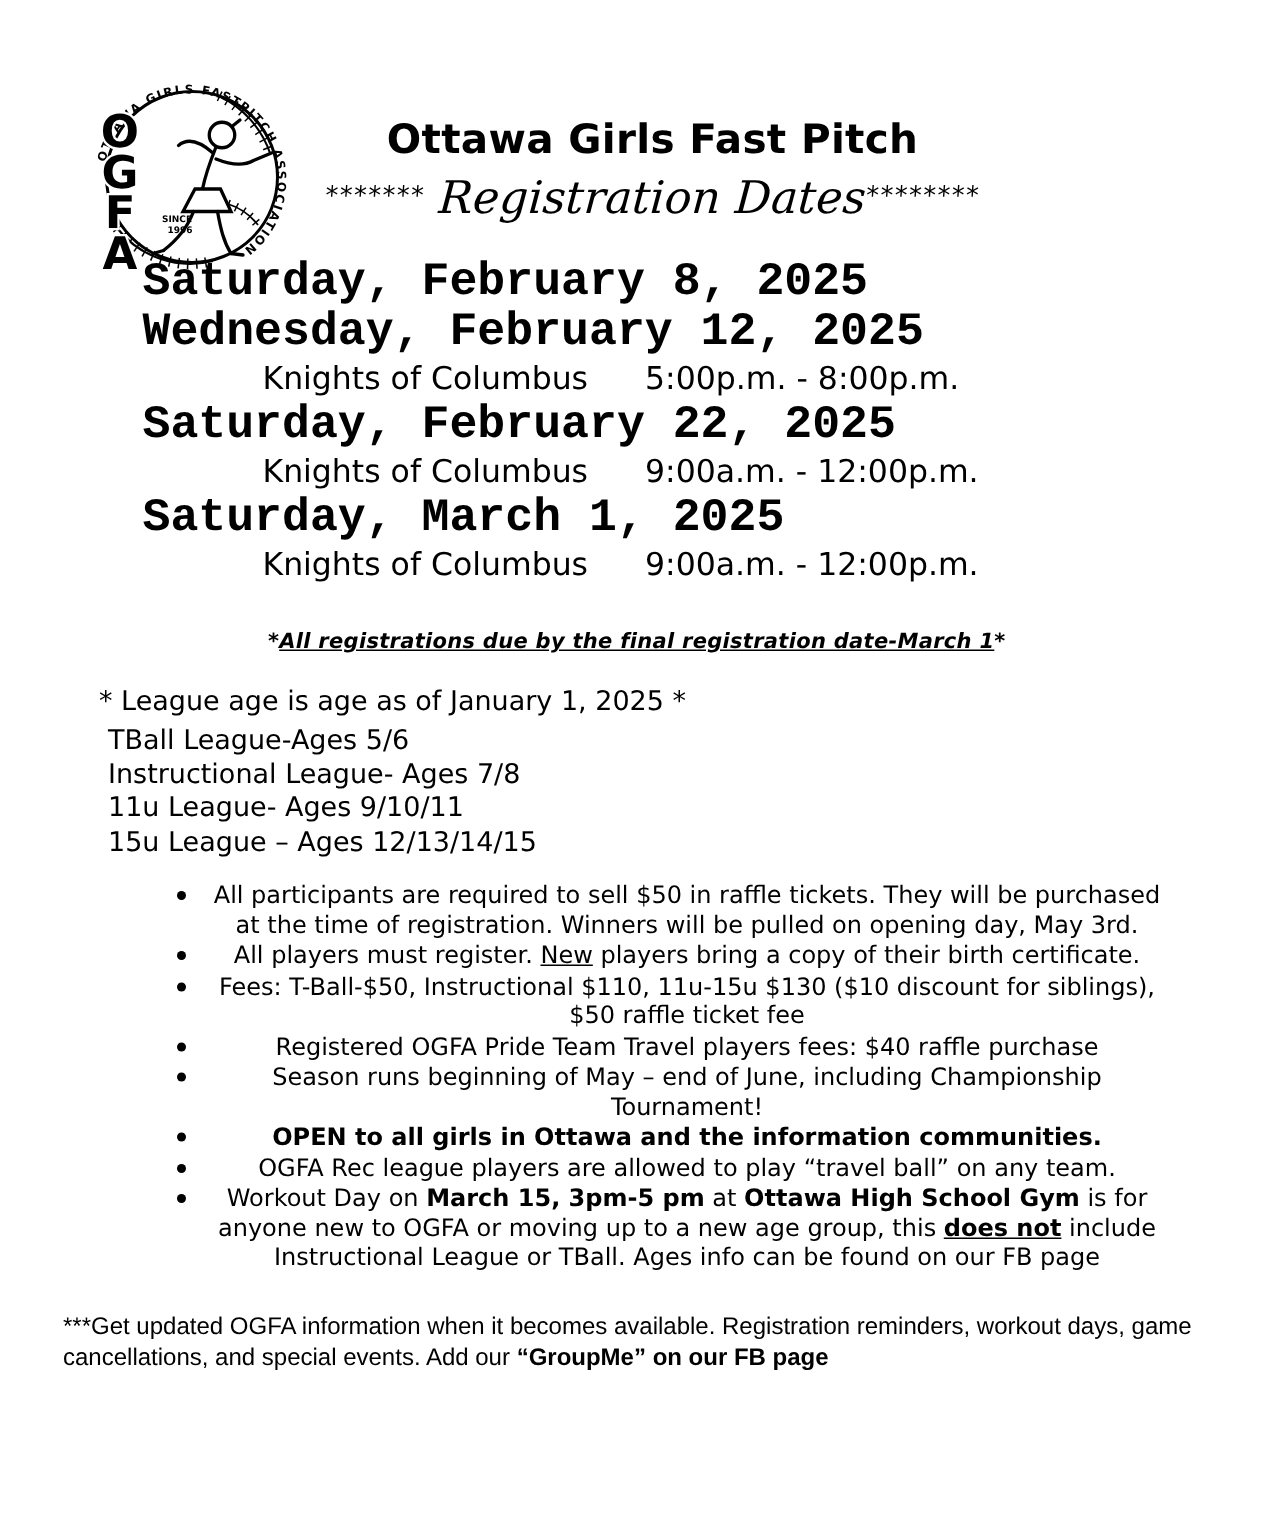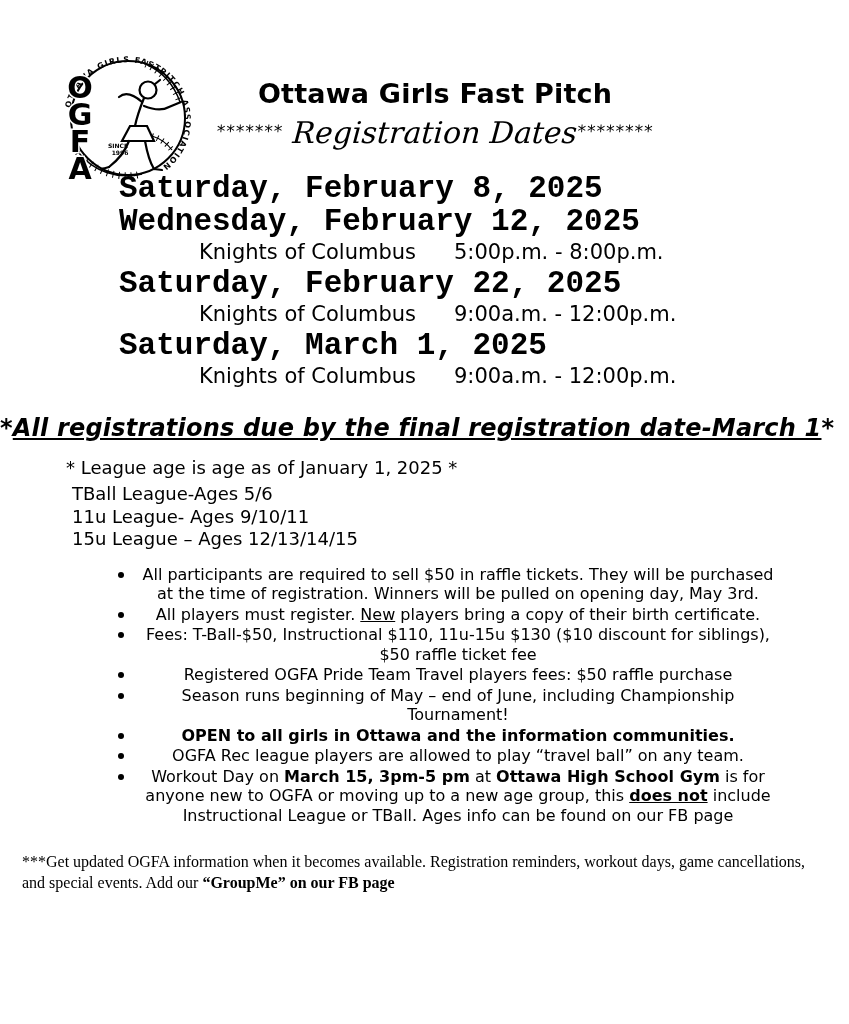--- a/index.html
+++ b/index.html
@@ -5,39 +5,39 @@
   html,body{margin:0;padding:0;}
   body{
     width:849px;height:1024px;background:#ffffff;color:#000;
     font-family:"DejaVu Sans",sans-serif;position:relative;overflow:hidden;
   }
   .logo{position:absolute;left:56px;top:48px;width:140px;height:142px;}
   .header{padding-top:78px;text-align:center;padding-left:21px;}
   .title-line{font-size:27px;font-weight:bold;line-height:31px;letter-spacing:0.2px;}
   .subtitle{margin-top:5px;font-size:30px;line-height:34px;font-family:"DejaVu Serif",serif;font-style:italic;transform:skewX(-4deg);}
   .subtitle .stars{font-size:17px;font-style:normal;font-family:"DejaVu Sans",sans-serif;vertical-align:6px;letter-spacing:1px;}
-  .dates{margin:22px 0 0 119px;}
+  .dates{margin:22px 0 0 95px;}
   .date-day{
     font-family:"Liberation Mono","DejaVu Sans Mono",monospace;
     font-weight:bold;font-size:31px;line-height:33px;margin:0;letter-spacing:0;
     white-space:nowrap;
   }
   .date-detail{margin:2px 0 2px 80px;font-size:21px;line-height:25px;white-space:nowrap;}
   .date-detail .loc{display:inline-block;width:255px;}
-  .deadline{margin-top:26px;font-size:24px;line-height:26px;font-weight:bold;font-style:italic;letter-spacing:0.2px;}
+  .deadline{margin-top:26px;text-align:center;font-size:14px;line-height:26px;font-weight:bold;font-style:italic;letter-spacing:0.2px;}
   .deadline .mid{text-decoration:underline;}
   .league{margin:16px 0 0 66px;font-size:18px;}
   .league-heading{margin:0 0 4px 0;line-height:22px;}
   .league-item{margin:0;padding-left:6px;line-height:22.5px;}
   ul.bullets{margin:14px 70px 0 115px;padding:0;list-style:none;}
   ul.bullets li{position:relative;padding-left:22px;font-size:16px;line-height:19.5px;margin:0 0 1px 0;text-align:center;}
   ul.bullets li::before{content:"";position:absolute;left:3px;top:7px;width:6px;height:6px;border-radius:50%;background:#000;}
   .b{font-weight:bold;}
   .u{text-decoration:underline;}
-  .footer{margin:26px 36px 0 22px;font-size:16px;line-height:21px;font-family:Liberation Serif, serif;}
+  .footer{margin:26px 36px 0 42px;font-size:16px;line-height:21px;font-family:Liberation Sans, sans-serif;}
 </style>
 </head>
 <body>
 
 <svg class="logo" viewBox="0 0 140 142">
   <g>
     <circle cx="72" cy="70" r="57" fill="#fff" stroke="#000" stroke-width="2"></circle>
 
     <g stroke="#000" fill="none">
       <path d="M 90 16 A 66 66 0 0 1 124 54" stroke-width="1.4"></path>
@@ -103,29 +103,30 @@
       <p class="date-detail"><span class="loc">Knights of Columbus</span><span class="time">9:00a.m. - 12:00p.m.</span></p>
     </div>
   </div>
 
 <div class="deadline"><span>*</span><span class="mid">All registrations due by the final registration date-March 1</span><span>*</span></div>
 
 <div class="league">
   <p class="league-heading">* League age is age as of January 1, 2025 *</p>
   <div>
       <p class="league-item">TBall League-Ages 5/6</p>
+      <p class="league-item">Instructional League- Ages 7/8</p>
       <p class="league-item">11u League- Ages 9/10/11</p>
       <p class="league-item">15u League – Ages 12/13/14/15</p>
     </div>
 </div>
 
 <ul class="bullets">
     <li><span>All participants are required to sell $50 in raffle tickets. They will be purchased at the time of registration. Winners will be pulled on opening day, May 3rd.</span></li>
     <li><span>All players must register. </span><span class="u">New</span><span> players bring a copy of their birth certificate.</span></li>
     <li><span>Fees: T-Ball-$50, Instructional $110, 11u-15u $130 ($10 discount for siblings), $50 raffle ticket fee</span></li>
-    <li><span>Registered OGFA Pride Team Travel players fees: $50 raffle purchase</span></li>
+    <li><span>Registered OGFA Pride Team Travel players fees: $40 raffle purchase</span></li>
     <li><span>Season runs beginning of May – end of June, including Championship Tournament!</span></li>
     <li><span class="b ">OPEN to all girls in Ottawa and the information communities.</span></li>
     <li><span>OGFA Rec league players are allowed to play “travel ball” on any team.</span></li>
     <li><span>Workout Day on </span><span class="b ">March 15, 3pm-5 pm</span><span> at </span><span class="b ">Ottawa High School Gym</span><span> is for anyone new to OGFA or moving up to a new age group, this </span><span class="b u">does not</span><span> include Instructional League or TBall. Ages info can be found on our FB page</span></li>
   </ul>
 
 <p class="footer"><span>***Get updated OGFA information when it becomes available. Registration reminders, workout days, game cancellations, and special events. Add our </span><span class="b ">“GroupMe” on our FB page</span></p>
 
 </body></html>

